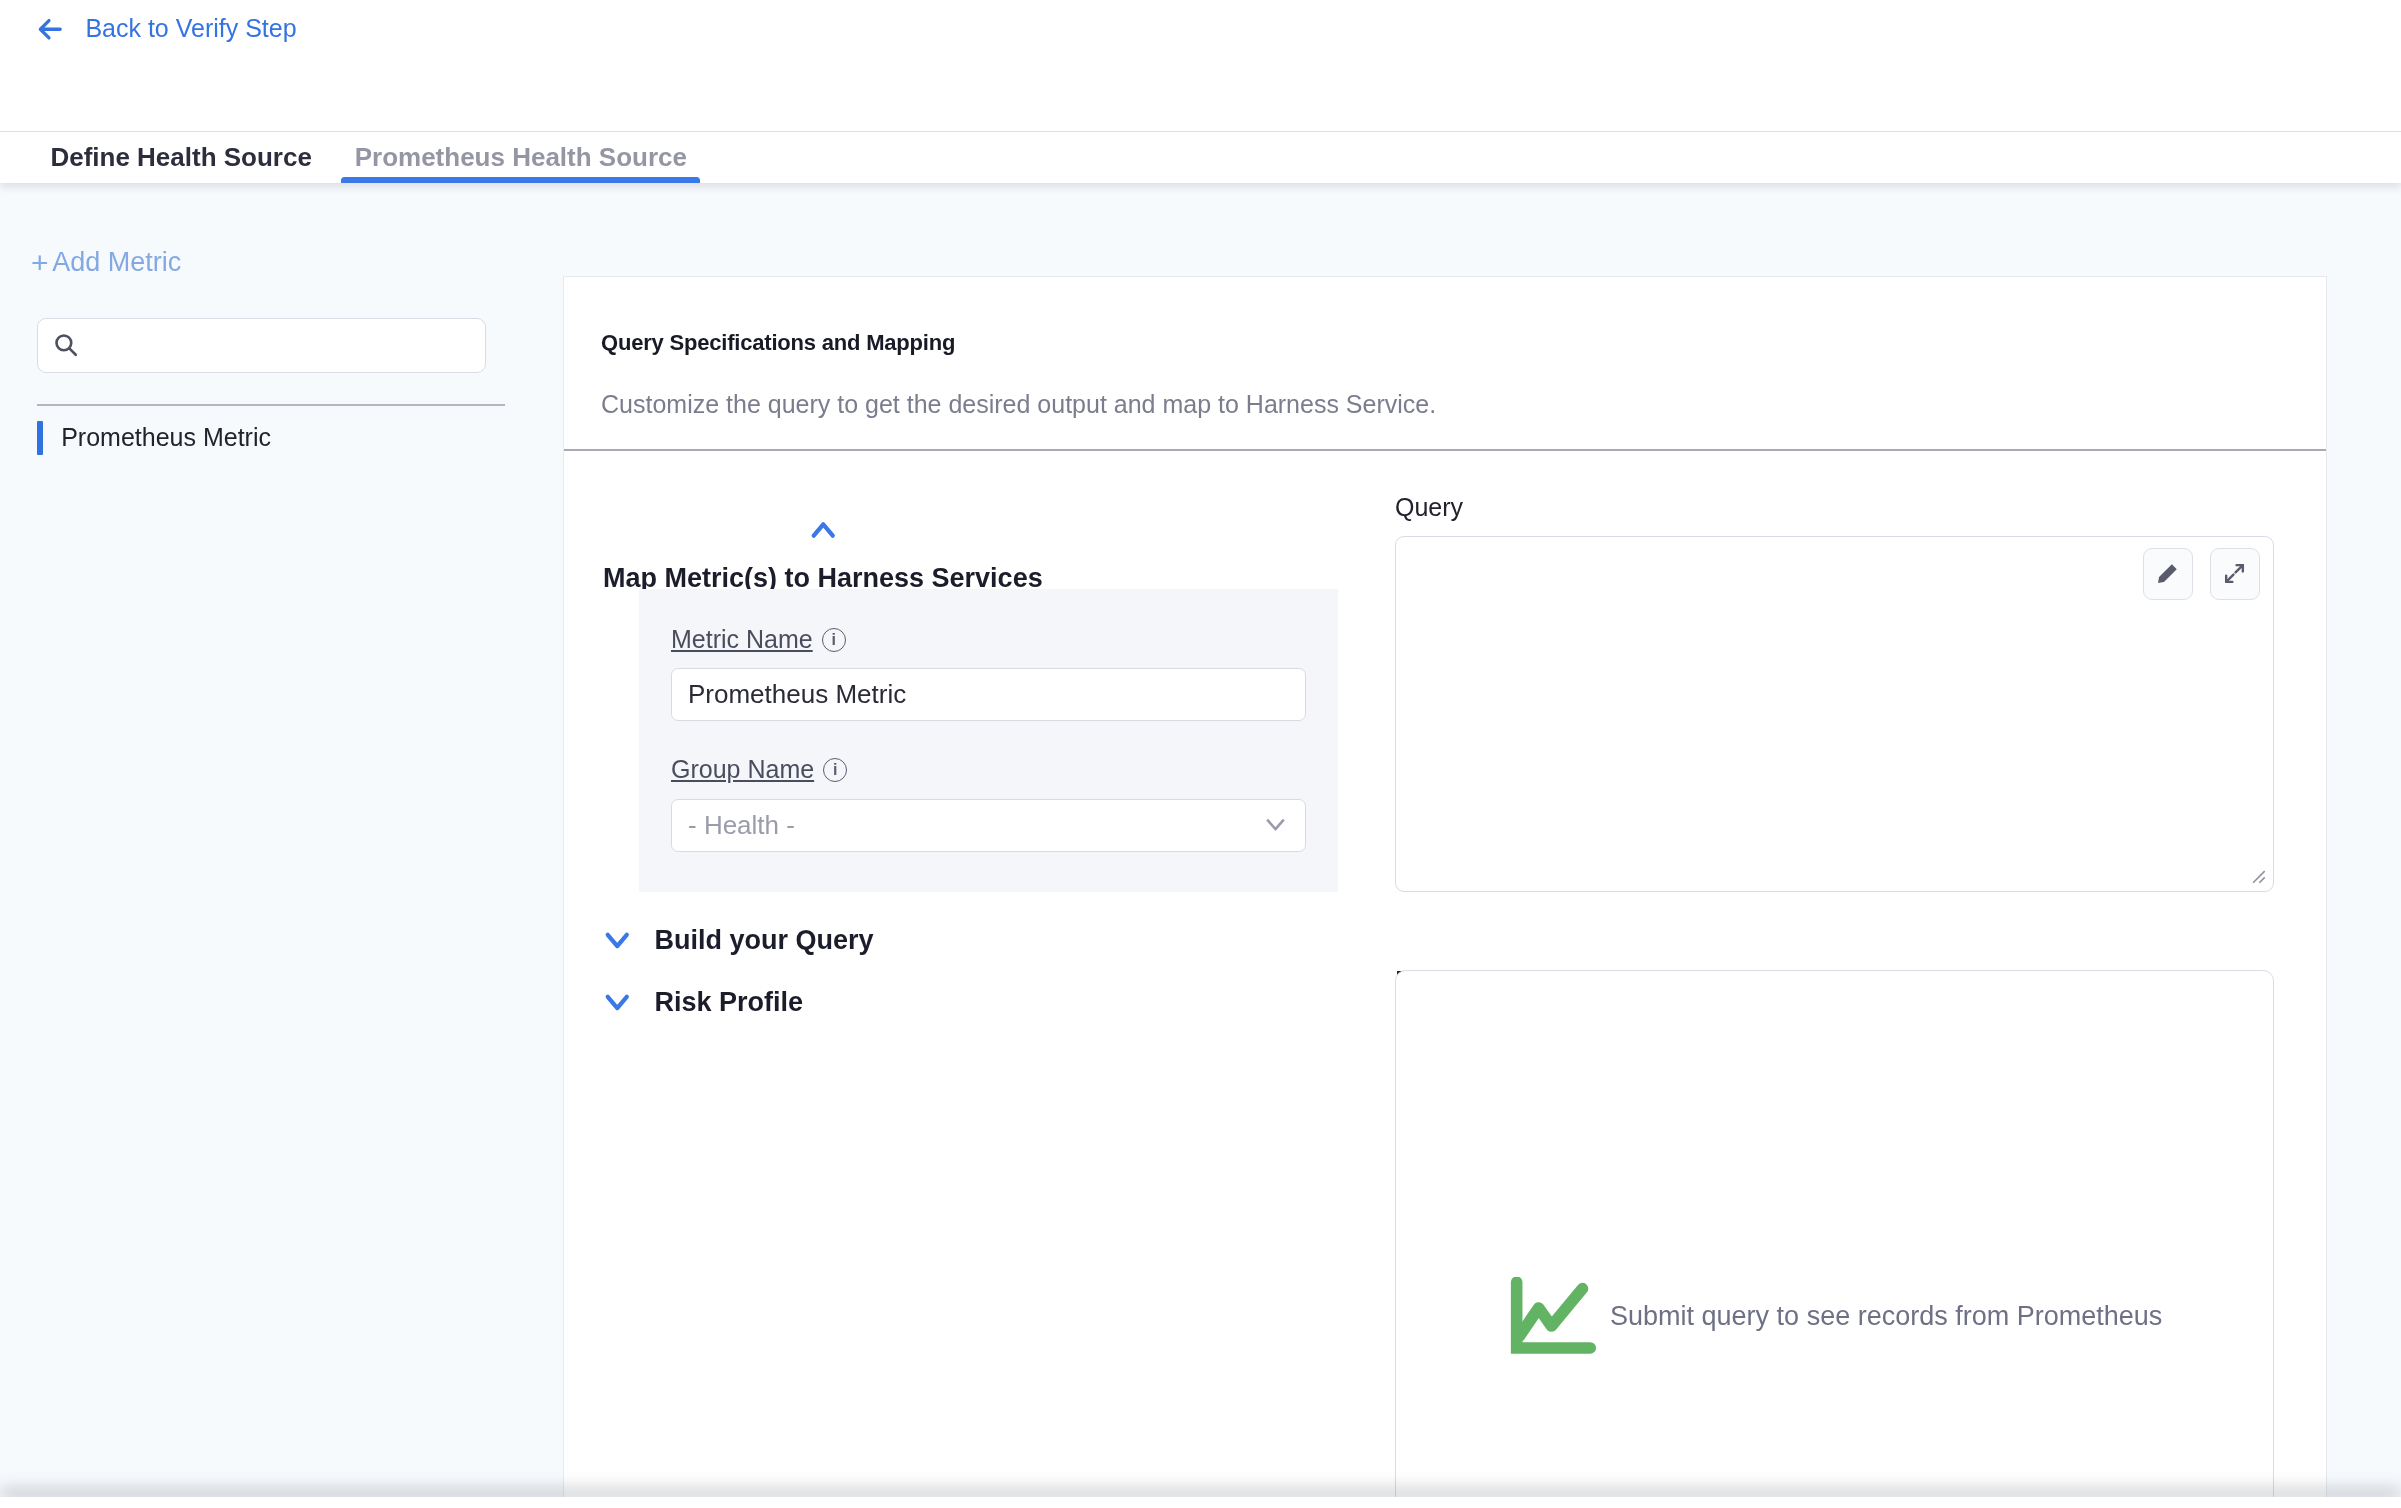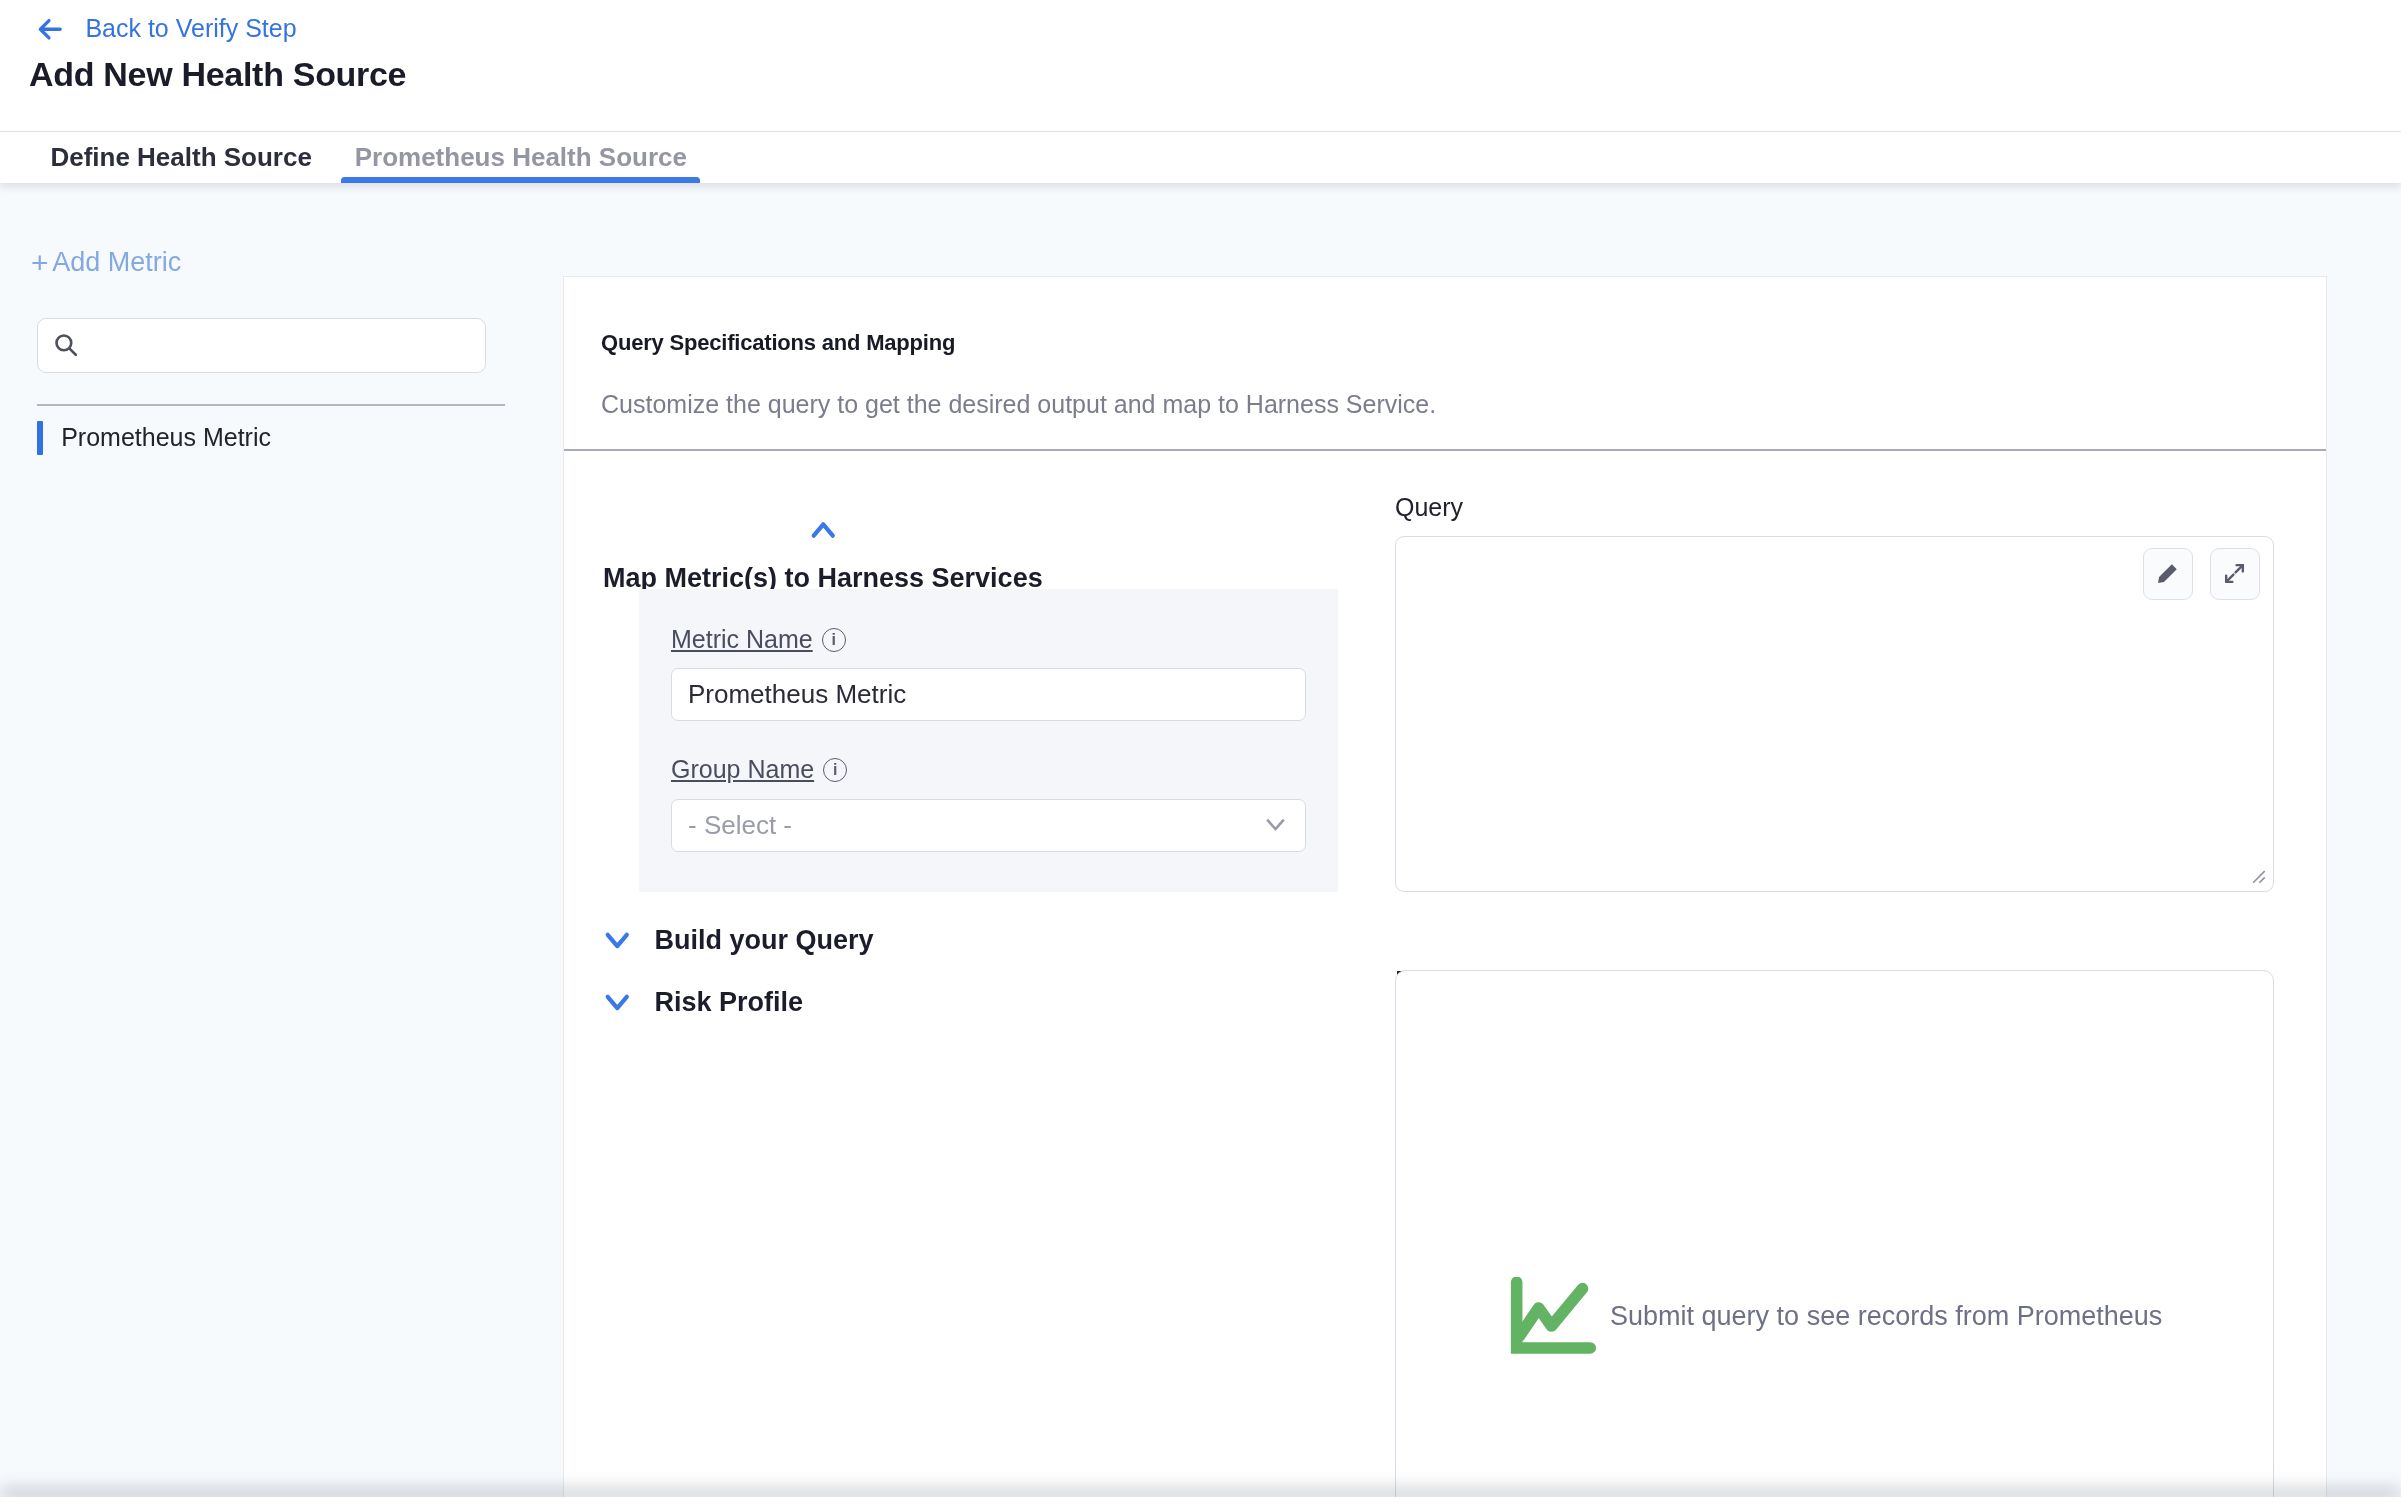--- a/index.html
+++ b/index.html
@@ -92,21 +92,20 @@
 
 <div class="page">
 
   <div class="header">
     <div class="back-link">
       <svg width="30" height="28.5" viewBox="0 0 28 28">
         <path d="M25 14 H6 M14 5.5 L5.5 14 L14 22.5" stroke="#3473e2" stroke-width="3.2" fill="none" stroke-linecap="round" stroke-linejoin="round"></path>
       </svg>
       <span class="back-text">Back to Verify Step</span>
     </div>
-    <div class="page-title">Add New Health Source</div>
   </div>
 
   <div class="tabbar">
     <div class="tab inactive-dark">
       <span>Define Health Source</span>
     </div>
     <div class="tab active-grey">
       <span>Prometheus Health Source</span>
       <span class="tab-underline"></span>
     </div>
@@ -149,21 +148,21 @@
         <div class="field-label-row">
           <span class="field-label">Metric Name</span>
           <span class="info-icon">i</span>
         </div>
         <input class="text-input" type="text" value="Prometheus Metric" style="">
         <div class="field-label-row group-row">
           <span class="field-label">Group Name</span>
           <span class="info-icon">i</span>
         </div>
         <div class="select-box">
-          <span class="select-placeholder">- Select -</span>
+          <span class="select-placeholder">- Health -</span>
           <svg width="27" height="19.6" viewBox="0 0 24 18">
             <polyline points="5,5 12,13 19,5" stroke="#9a9ca9" stroke-width="2.4" fill="none" stroke-linecap="round" stroke-linejoin="round"></polyline>
           </svg>
         </div>
       </div>
 
       <div class="section-row sec-build">
         <svg width="28.5" height="21.4" viewBox="0 0 24 18">
           <polyline points="4,4 12,13.5 20,4" stroke="#3b78e7" stroke-width="3.6" fill="none" stroke-linecap="round" stroke-linejoin="round"></polyline>
         </svg>

